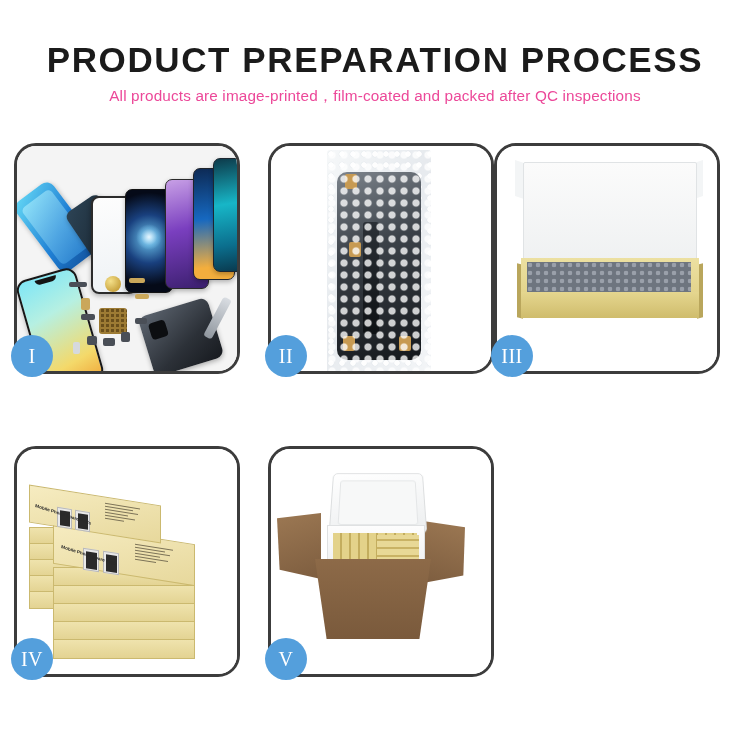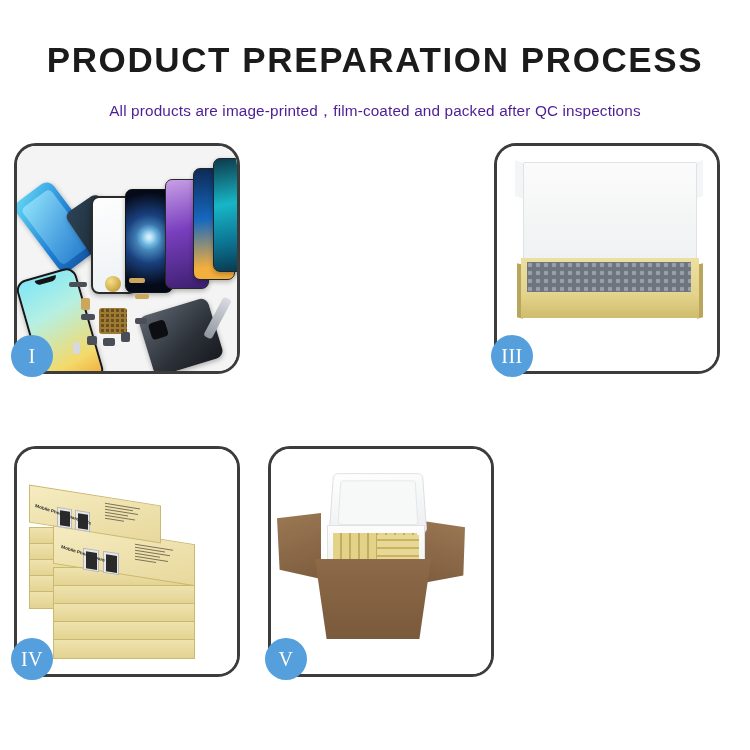--- a/index.html
+++ b/index.html
@@ -11,21 +11,21 @@
   .page{position:relative;width:636px;height:750px;text-decoration:underline;}
 
   
   .header{position:absolute;left:0;top:0;width:750px;text-align:center;}
   .title{
     font-size:35px;font-weight:700;color:#1b1b1b;
     letter-spacing:1.6px;margin-top:42px;line-height:1;
     font-family:"Liberation Sans",sans-serif;
   }
   .subtitle{
-    font-size:15.3px;color:#4c1d95;margin-top:24px;letter-spacing:.15px;
+    font-size:15.3px;color:#ec4899;margin-top:9px;letter-spacing:.15px;
     font-family:"Liberation Sans",sans-serif;
   }
 
   
   .grid{position:absolute;left:14px;top:143px;width:726px;}
   .row{position:relative;height:235px;margin-bottom:68px;}
   .panel{
     position:absolute;top:0;width:226px;height:231px;
     border:3.5px solid #3c3c3c;border-radius:22px;
     background:#ffffff;box-sizing:border-box;overflow:visible;
@@ -226,20 +226,33 @@
           <div class="chip" style="left:118px;top:172px;width:12px;height:6px;"></div>
           <div class="gold" style="left:112px;top:132px;width:16px;height:5px;"></div>
           <div class="gold" style="left:118px;top:148px;width:14px;height:5px;"></div>
           <div class="gold" style="left:64px;top:152px;width:9px;height:12px;"></div>
           <div class="chip" style="left:56px;top:196px;width:7px;height:12px;background:#d6d9dd;"></div>
           <div class="tool"></div>
         </div>
         <div class="badge">I</div>
       </div>
 
+      <div class="panel c1">
+        <div class="stage">
+          <div class="bubblebag"></div>
+          <div class="innerscreen"></div>
+          <div class="flex"></div>
+          <div class="tab" style="left:74px;top:28px;"></div>
+          <div class="tab" style="left:78px;top:96px;"></div>
+          <div class="tab" style="left:72px;top:190px;"></div>
+          <div class="tab" style="left:128px;top:190px;"></div>
+          <div class="bubbleover"></div>
+        </div>
+        <div class="badge">II</div>
+      </div>
 
       <div class="panel c2">
         <div class="stage">
           <div class="lid3flapL"></div>
           <div class="lid3flapR"></div>
           <div class="lid3"></div>
           <div class="base3edgeL"></div>
           <div class="base3edgeR"></div>
           <div class="base3"></div>
           <div class="foam3"></div>

